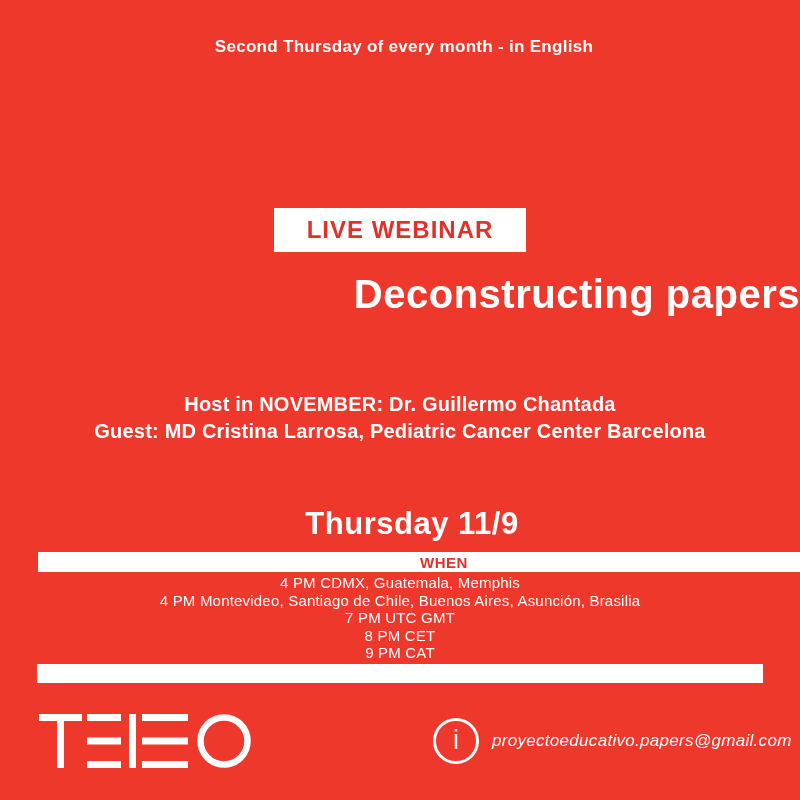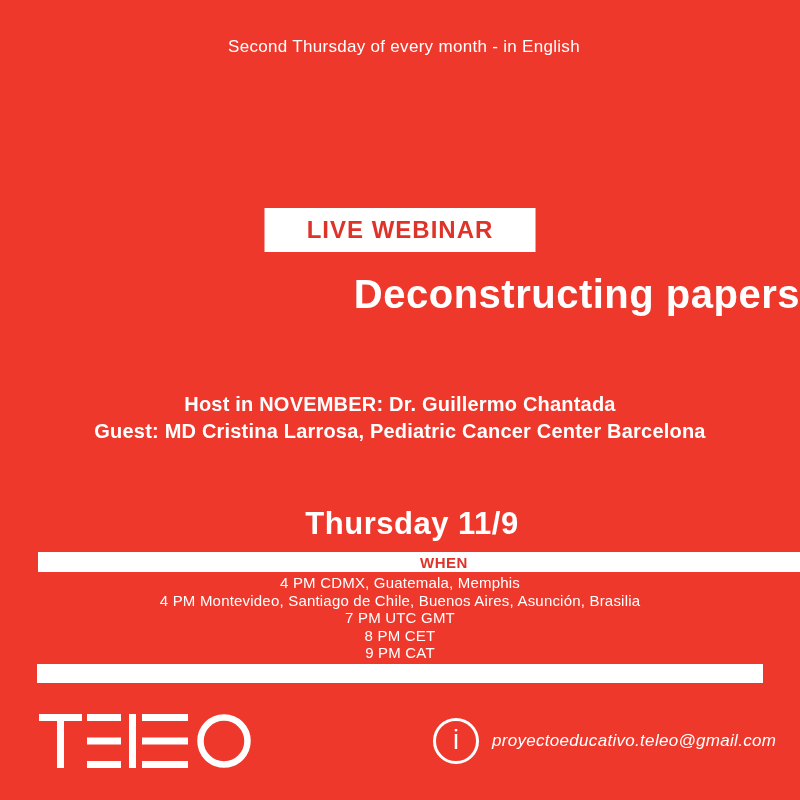--- a/index.html
+++ b/index.html
@@ -7,25 +7,25 @@
     position:relative;
     width:800px;height:800px;
     background:#EE382C;
     overflow:hidden;
     font-family:"Liberation Sans", sans-serif;
     color:#FFFFFF;
   }
   .centered{position:absolute;left:0;right:0;text-align:center;}
   .tagline{
     top:37px;
-    font-size:17px;font-weight:400;letter-spacing:.3px;margin-left:8px;
+    font-size:17px;font-weight:700;letter-spacing:.3px;margin-left:8px;
   }
   .badge{
     position:absolute;left:50%;transform:translateX(-50%);
-    top:208px;width:271px;height:44px;
+    top:208px;width:252px;height:44px;
     background:#FFFFFF;
     display:flex;align-items:center;justify-content:center;
   }
   .badge span{
     color:#DF332A;font-size:24px;font-weight:800;letter-spacing:1px;
   }
   .title{
     top:272px;margin:0;
     font-size:40px;font-weight:700;letter-spacing:.5px;text-align:right;
   }
@@ -123,16 +123,16 @@
       </g>
 
       <circle cx="185" cy="27" r="23.5" fill="none" stroke="#FFFFFF" stroke-width="6.5"></circle>
     </svg>
   </div>
 
   <div class="contact">
     <span class="info-icon">
       <span>i</span>
     </span>
-    <span class="email">proyectoeducativo.teleo@gmail.com</span>
+    <span class="email">proyectoeducativo.papers@gmail.com</span>
   </div>
 
 </div>
 
 </body></html>

